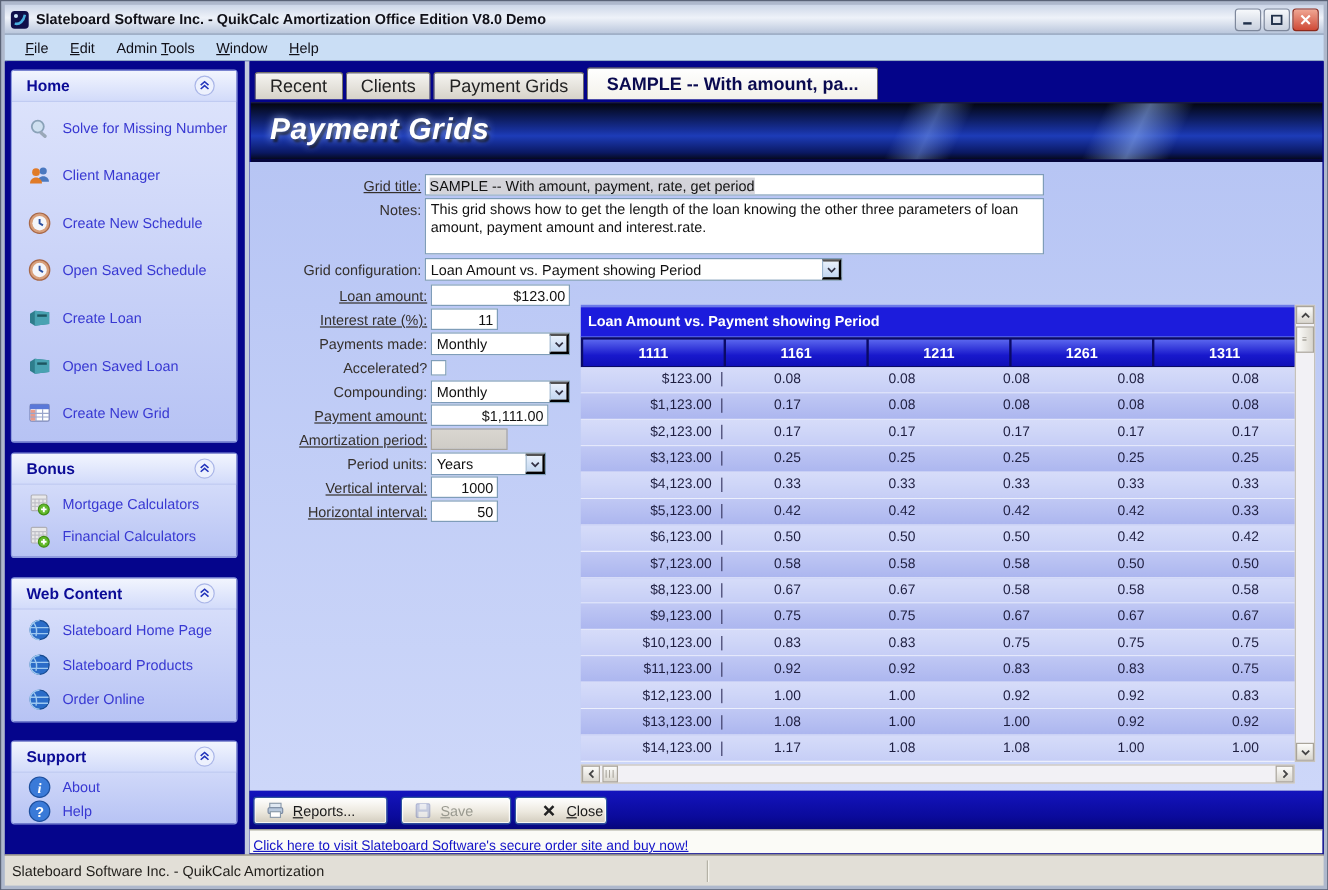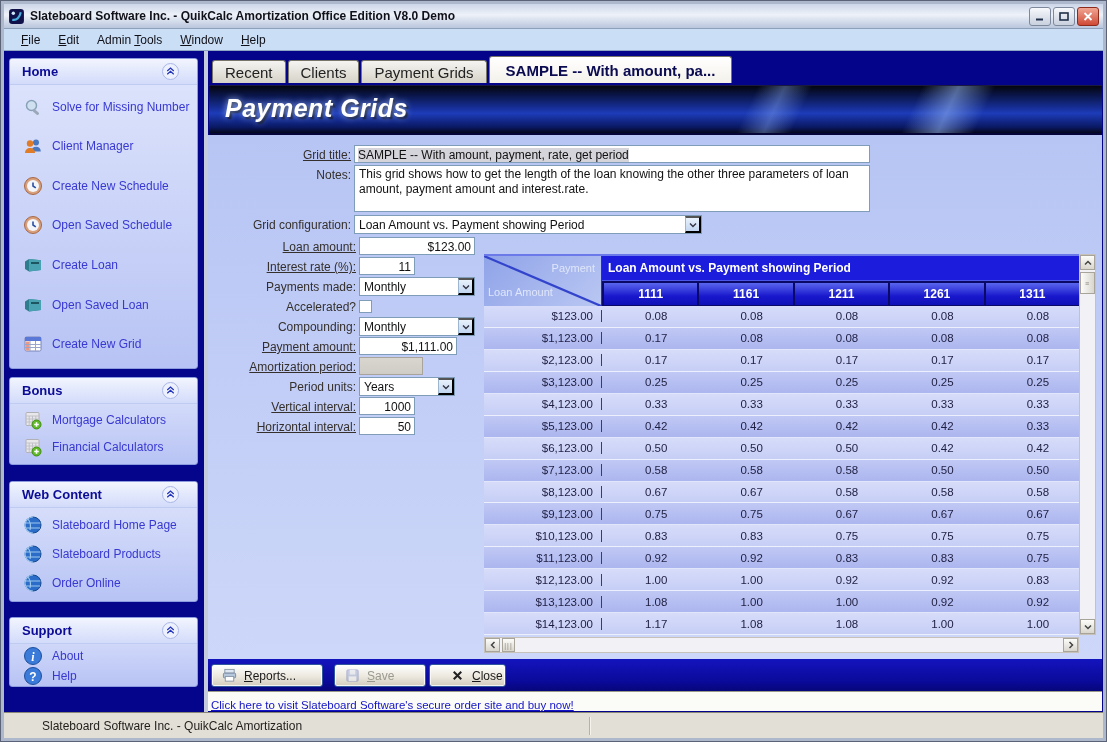--- a/index.html
+++ b/index.html
@@ -123,21 +123,21 @@
   .xpbtn.disabled { color:#9a9a90; }
   .xpbtn.disabled .bicon { opacity:.45; }
   .xpbtn u { text-decoration:underline; }
 
   .linkbar { position:absolute; left:0; top:640px; right:1px; height:20px; background:#fbfbf7; border-top:1px solid #9a9a88;
     display:flex; align-items:flex-end; padding-left:3px; }
   .linkbar a { font-size:11.5px; color:#1414c8; text-decoration:underline; cursor:pointer; }
 
   .statusbar { position:absolute; left:3px; bottom:3px; right:3px; height:26px; background:#e2dfd7;
     border-top:1px solid #8a8778; display:flex; align-items:center; padding-left:6px; }
-  .statusbar .stext { font-size:12px; color:#201e1a;margin-left:32px; }
+  .statusbar .stext { font-size:12px; color:#201e1a; }
   .status-div { position:absolute; left:585px; top:4px; bottom:3px; width:2px; border-left:1px solid #b5b2a6; border-right:1px solid #f5f3ec; }
 </style>
 </head>
 <body>
 
 <div class="window">
 
   <div class="titlebar">
     <span class="app-icon"><svg viewBox="0 0 16 16">
           <rect x="1" y="1" width="14" height="14" rx="3" fill="#10104a"></rect>
@@ -406,27 +406,20 @@
               </button>
             </div>
             <div class="flabel link" style="left: 0px; top: 265px; width: 148px;">Vertical interval:</div>
             <div class="tbox right" style="left: 151px; top: 262px; width: 56px; height: 18px;">1000</div>
             <div class="flabel link" style="left: 0px; top: 285px; width: 148px;">Horizontal interval:</div>
             <div class="tbox right" style="left: 151px; top: 282px; width: 56px; height: 18px;">50</div>
           </div>
 
         <div class="grid" id="grid">
             <div class="grid-head">
-              <div class="corner">
-                <svg preserveAspectRatio="none" viewBox="0 0 100 100">
-                  <line x1="0" y1="0" x2="100" y2="100" stroke="#3344cc" stroke-width="2.2" vector-effect="non-scaling-stroke"></line>
-                </svg>
-                <span class="c-top">Payment</span>
-                <span class="c-bot">Loan Amount</span>
-              </div>
               <div class="head-right">
                 <div class="grid-titlerow">Loan Amount vs. Payment showing Period</div>
                 <div class="colheads">
                   <div class="colhead">1111</div>
                   <div class="colhead">1161</div>
                   <div class="colhead">1211</div>
                   <div class="colhead">1261</div>
                   <div class="colhead">1311</div>
                 </div>
               </div>

